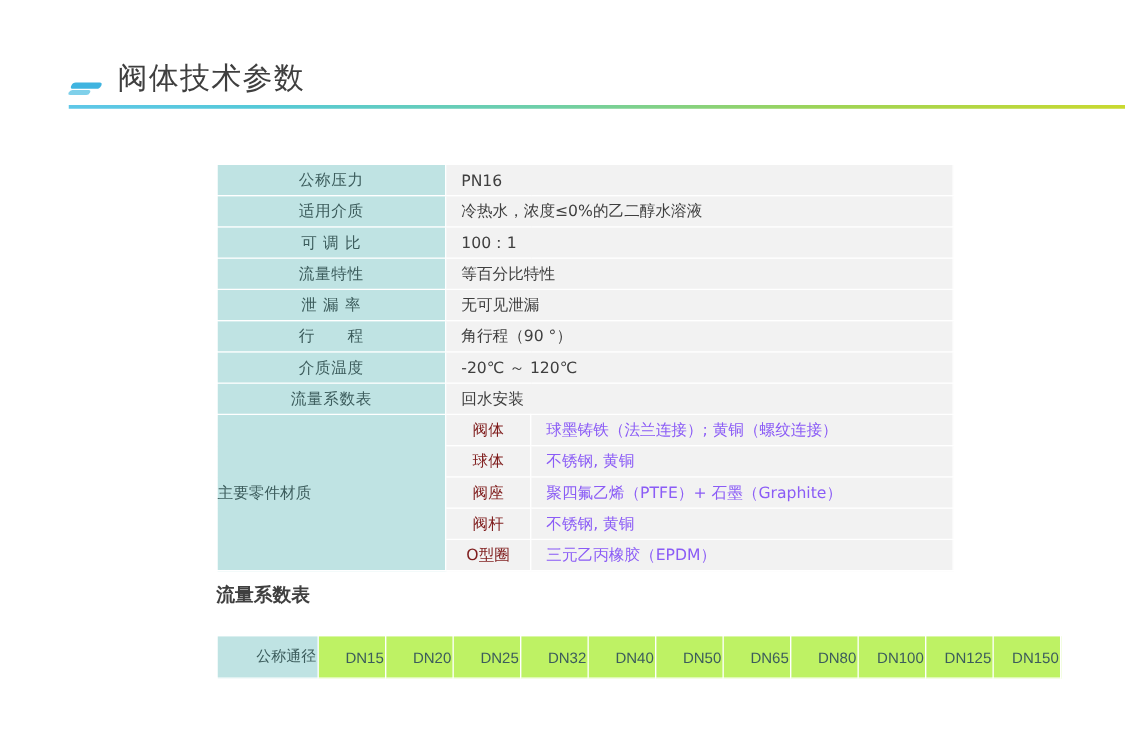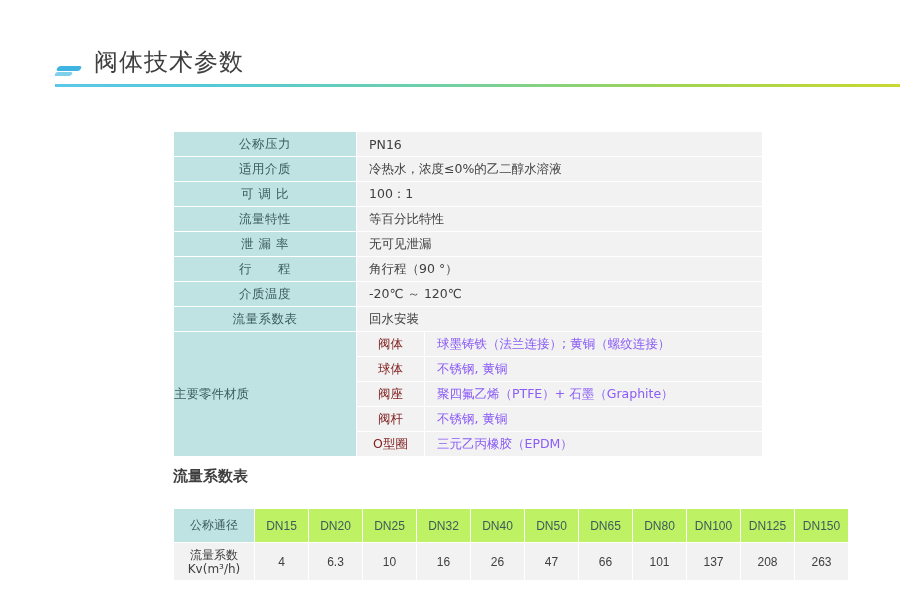--- a/index.html
+++ b/index.html
@@ -131,21 +131,21 @@
   }
   #flow-table {
     position: absolute;
     left: 173px;
     top: 508px;
     border-collapse: collapse;
     font-size: 12px;
   }
   #flow-table td {
     border: 1px solid #ffffff;
-    text-align: center;
+    text-align: right;
     vertical-align: middle;
     height: 31px;
   }
   .flow-head-first {
     background: #bfe3e3;
     color: #3c5c5c;
     width: 78px;
   }
   .flow-head {
     background: #bef264;
@@ -250,31 +250,14 @@
       <td class="flow-head">DN25</td>
       <td class="flow-head">DN32</td>
       <td class="flow-head">DN40</td>
       <td class="flow-head">DN50</td>
       <td class="flow-head">DN65</td>
       <td class="flow-head">DN80</td>
       <td class="flow-head">DN100</td>
       <td class="flow-head">DN125</td>
       <td class="flow-head">DN150</td>
     </tr>
-    <tr>
-      <td class="flow-row-first cn">
-        <div>流量系数</div>
-        <div>Kv(m³/h)</div>
-      </td>
-      <td class="flow-cell">4</td>
-      <td class="flow-cell">6.3</td>
-      <td class="flow-cell">10</td>
-      <td class="flow-cell">16</td>
-      <td class="flow-cell">26</td>
-      <td class="flow-cell">47</td>
-      <td class="flow-cell">66</td>
-      <td class="flow-cell">101</td>
-      <td class="flow-cell">137</td>
-      <td class="flow-cell">208</td>
-      <td class="flow-cell">263</td>
-    </tr>
   </tbody>
 </table>
 
 </body></html>

